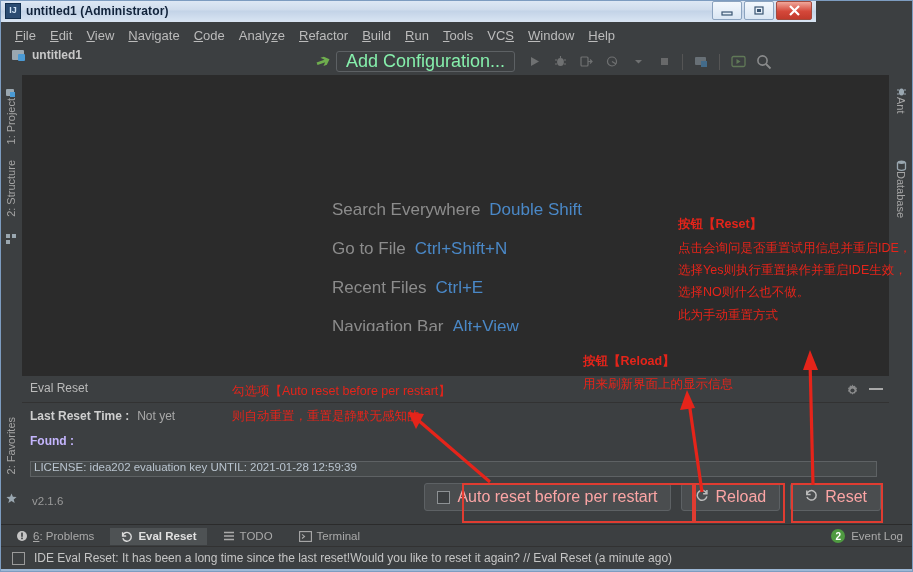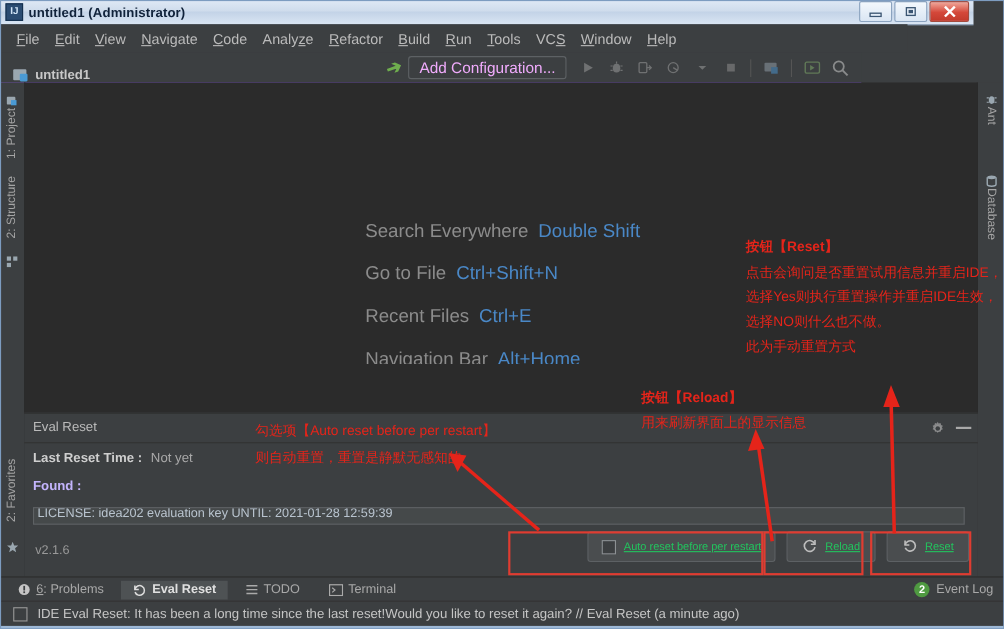--- a/index.html
+++ b/index.html
@@ -1,20 +1,20 @@
 <!DOCTYPE html>
 <html><head>
 <meta charset="utf-8">
 <style>
   html,body{margin:0;padding:0;background:#3c3f41;}
   body{width:913px;height:572px;overflow:hidden;font-family:"Liberation Sans",sans-serif;}
   #app{position:relative;width:913px;height:572px;background:#3c3f41;}
 
   
-  .titlebar{position:absolute;left:0;top:0;width:885px;height:22px;
+  .titlebar{position:absolute;left:0;top:0;width:816px;height:22px;
     background:linear-gradient(to bottom,#dfe9f5 0%,#cfdcec 45%,#c3d3e7 50%,#d9e5f3 100%);
     border-bottom:1px solid #9fb3cc;display:flex;align-items:center;}
   .tb-ico{width:14px;height:14px;margin:0 5px 0 5px;background:#2b4c72;border:1px solid #14304f;
      color:#cfe2f5;font-size:9px;line-height:13px;text-align:center;font-weight:bold;}
   .tb-title{font-size:12px;color:#10223a;font-weight:bold;letter-spacing:.1px;}
   .tb-btns{position:absolute;right:4px;top:1px;display:flex;align-items:center;}
   .tb-btn{width:28px;height:17px;margin-left:2px;border:1px solid #8ba3bf;border-radius:2px;
     background:linear-gradient(to bottom,#f3f8fd,#dae6f3);display:flex;align-items:center;justify-content:center;}
   .tb-btn.close{border-color:#a34a3d;background:linear-gradient(to bottom,#f0a79a,#d4483a 55%,#c23a2c);width:34px;}
   .gl{display:block;}
@@ -25,30 +25,30 @@
   .ghost3{position:absolute;top:0;left:630px;width:160px;height:22px;background:#cfd6de;opacity:.35;}
 
   
   .menubar{position:absolute;left:0;top:22px;width:825px;height:26px;background:#3c3f41;
     display:flex;align-items:center;padding-left:8px;box-sizing:border-box;}
   .menu-item{font-size:13px;color:#bbbbbb;padding:2px 7px;cursor:default;}
   .menu-item u{text-decoration:underline;}
 
   
   .navbar{position:absolute;left:0;top:48px;width:783px;height:27px;background:#3c3f41;
-    border-bottom:6px solid #8b5cf6;display:flex;align-items:flex-end;}
+    border-bottom:6px solid #8b5cf6;display:flex;align-items:flex-start;}
   .nav-proj{display:flex;align-items:center;margin-left:12px;}
   .proj-ico{width:14px;height:12px;position:relative;margin-right:6px;}
   .proj-ico .f1{position:absolute;left:0;top:1px;width:12px;height:10px;background:#9aa7b0;border-radius:1px;}
   .proj-ico .f2{position:absolute;left:6px;top:5px;width:7px;height:7px;background:#4a9ad4;border-radius:1px;}
   .nav-proj span{font-size:12px;color:#c8c8c8;font-weight:bold;}
   .tools{position:absolute;right:6px;top:0;height:27px;display:flex;align-items:center;}
   .ticon{width:26px;height:22px;display:flex;align-items:center;justify-content:center;opacity:.55;}
   .addcfg{border:1px solid #5d6164;border-radius:3px;height:19px;line-height:19px;padding:0 9px;
-    font-size:14px;color:#f0abfc;margin:0 6px;}
+    font-size:18px;color:#86efac;margin:0 6px;}
   .sep{width:1px;height:16px;background:#555;margin:0 5px;}
   .build-arrow{color:#6fae4e;font-size:17px;font-weight:bold;transform:rotate(-20deg);}
 
   
   .lstrip{position:absolute;left:0;top:75px;width:22px;height:452px;background:#3c3f41;border-right:1px solid #2b2b2b;}
   .rstrip{position:absolute;right:0;top:75px;width:24px;height:452px;background:#3c3f41;border-left:1px solid #2b2b2b;}
   .vtab{position:absolute;writing-mode:vertical-rl;font-size:11px;color:#a5a5a5;white-space:nowrap;}
   .vtab.up{transform:rotate(180deg);}
   .vico{position:absolute;width:10px;height:10px;}
 
@@ -72,21 +72,21 @@
   .row-lrt span{color:#a9a9a9;margin-left:8px;}
   .row-found{position:absolute;left:8px;top:58px;font-size:12px;color:#c4b5fd;font-weight:bold;}
   .licbox{position:absolute;left:8px;top:85px;width:845px;height:14px;background:#45494a;
     border:1px solid #5e6264;overflow:hidden;}
   .lictext{position:absolute;left:3px;top:-1px;font-size:11.5px;color:#b9c4cf;white-space:nowrap;text-align:center;}
   .ver{position:absolute;left:10px;top:119px;font-size:11.5px;color:#9a9a9a;}
   .btnrow{position:absolute;right:8px;top:107px;display:flex;align-items:center;gap:10px;}
   .chkbtn{display:flex;align-items:center;gap:7px;border:1px solid #5d6164;border-radius:3px;
     height:26px;padding:0 12px;background:#4a4d4f;}
   .chkbox{width:11px;height:11px;border:1px solid #8d9194;background:#3c3f41;}
-  .chkbtn span,.pbtn span{font-size:10px;color:#22c55e;text-decoration:underline;}
+  .chkbtn span,.pbtn span{font-size:16px;color:#fca5a5;}
   .pbtn{display:flex;align-items:center;gap:7px;border:1px solid #5d6164;border-radius:3px;
     height:26px;padding:0 13px;background:#4a4d4f;}
 
   
   .hl{position:absolute;border:2px solid #e03c31;pointer-events:none;}
 
   
   .anno{position:absolute;color:#e5241a;font-size:12.5px;line-height:21px;white-space:nowrap;}
   .anno.bold{font-weight:bold;}
   .arrow{position:absolute;}
@@ -282,21 +282,21 @@
         <div class="hint">
           <span class="lbl">Go to File</span>
           <span class="key">Ctrl+Shift+N</span>
         </div>
         <div class="hint">
           <span class="lbl">Recent Files</span>
           <span class="key">Ctrl+E</span>
         </div>
         <div class="hint clip">
           <span class="lbl">Navigation Bar</span>
-          <span class="key">Alt+Home</span>
+          <span class="key">Alt+View</span>
         </div>
       </div>
   </div>
 
   <div class="panel">
     <div class="panel-hdr">
       <div class="ptitle">Eval Reset</div>
       <div class="phicons">
         <span class="gear">
           <svg width="13" height="13" viewBox="0 0 16 16">

